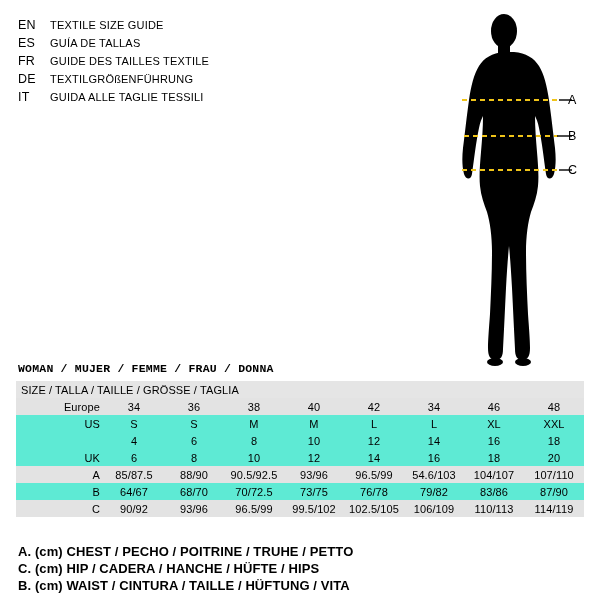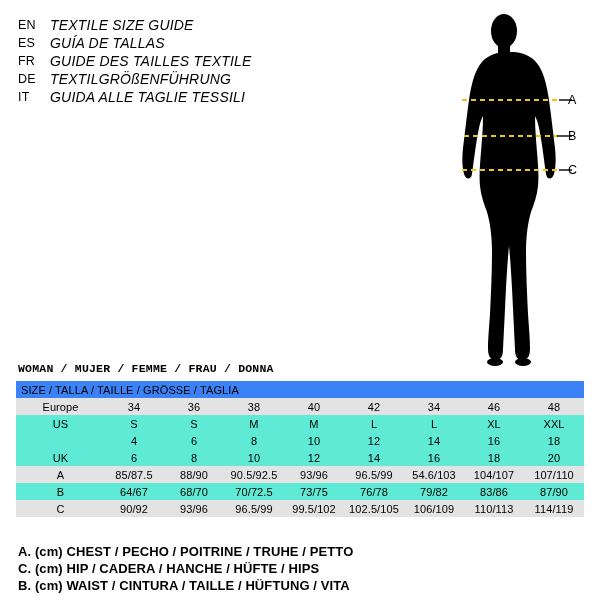--- a/index.html
+++ b/index.html
@@ -33,23 +33,22 @@
     align-items: center;
     height: 18px;
     line-height: 18px;
   }
   .lang-code {
     width: 32px;
     font-size: 12.5px;
     letter-spacing: 0.2px;
   }
   .lang-text {
-    font-size: 14px;
+    font-size: 11px;
     letter-spacing: 0.2px;
-    font-style: italic;
   }
 
   
   .figure-area {
     position: absolute;
     left: 400px;
     top: 8px;
     width: 195px;
     height: 365px;
   }
@@ -90,25 +89,25 @@
     font-size: 11px;
   }
   table.size-table td {
     height: 17px;
     padding: 0 4px;
     text-align: center;
     vertical-align: middle;
     letter-spacing: 0.1px;
   }
   table.size-table td.rowhead {
-    text-align: center;
+    text-align: right;
     padding-left: 5px;
   }
   tr.header-row td {
-    background: #3b82f6;
+    background: #e5e5e5;
     text-align: left;
     padding-left: 5px;
     font-size: 11px;
   }
   tr.shaded td {
     background: #e3e3e3;
   }
   tr.plain td {
     background: #5eead4;
   }

